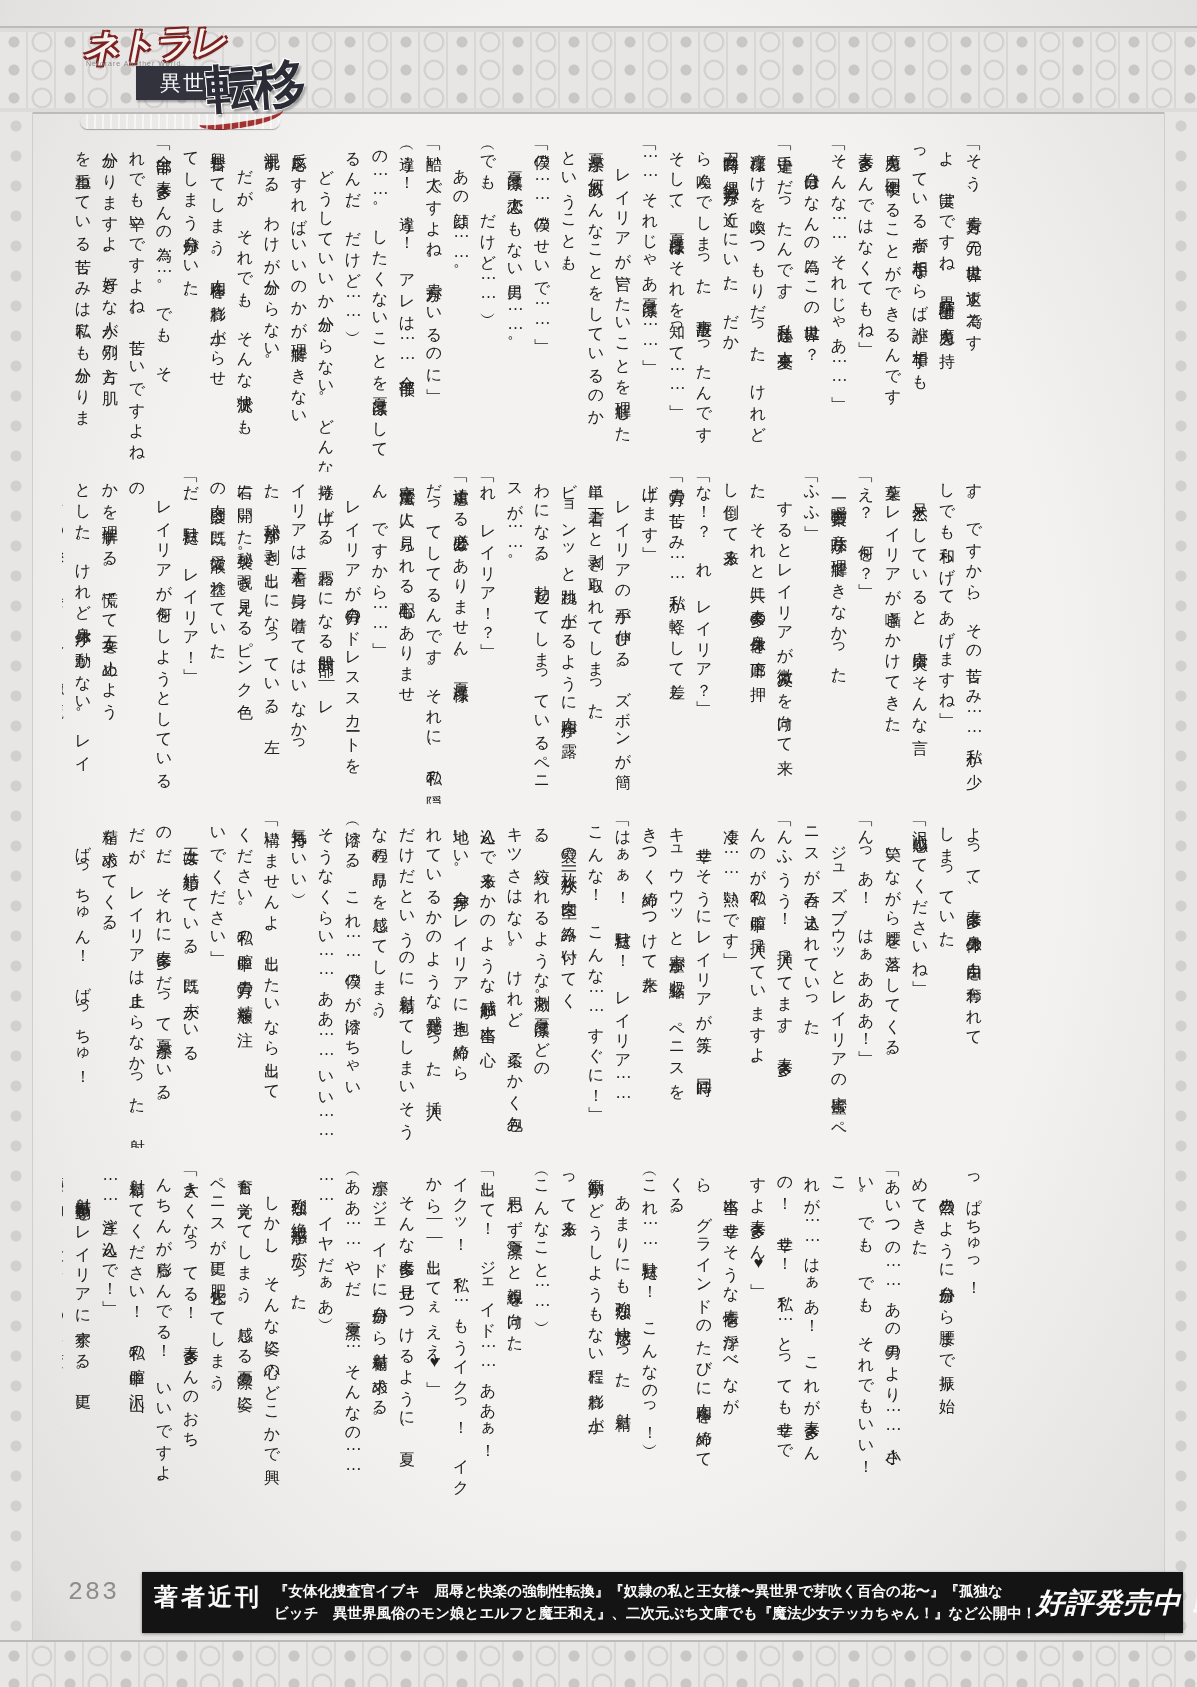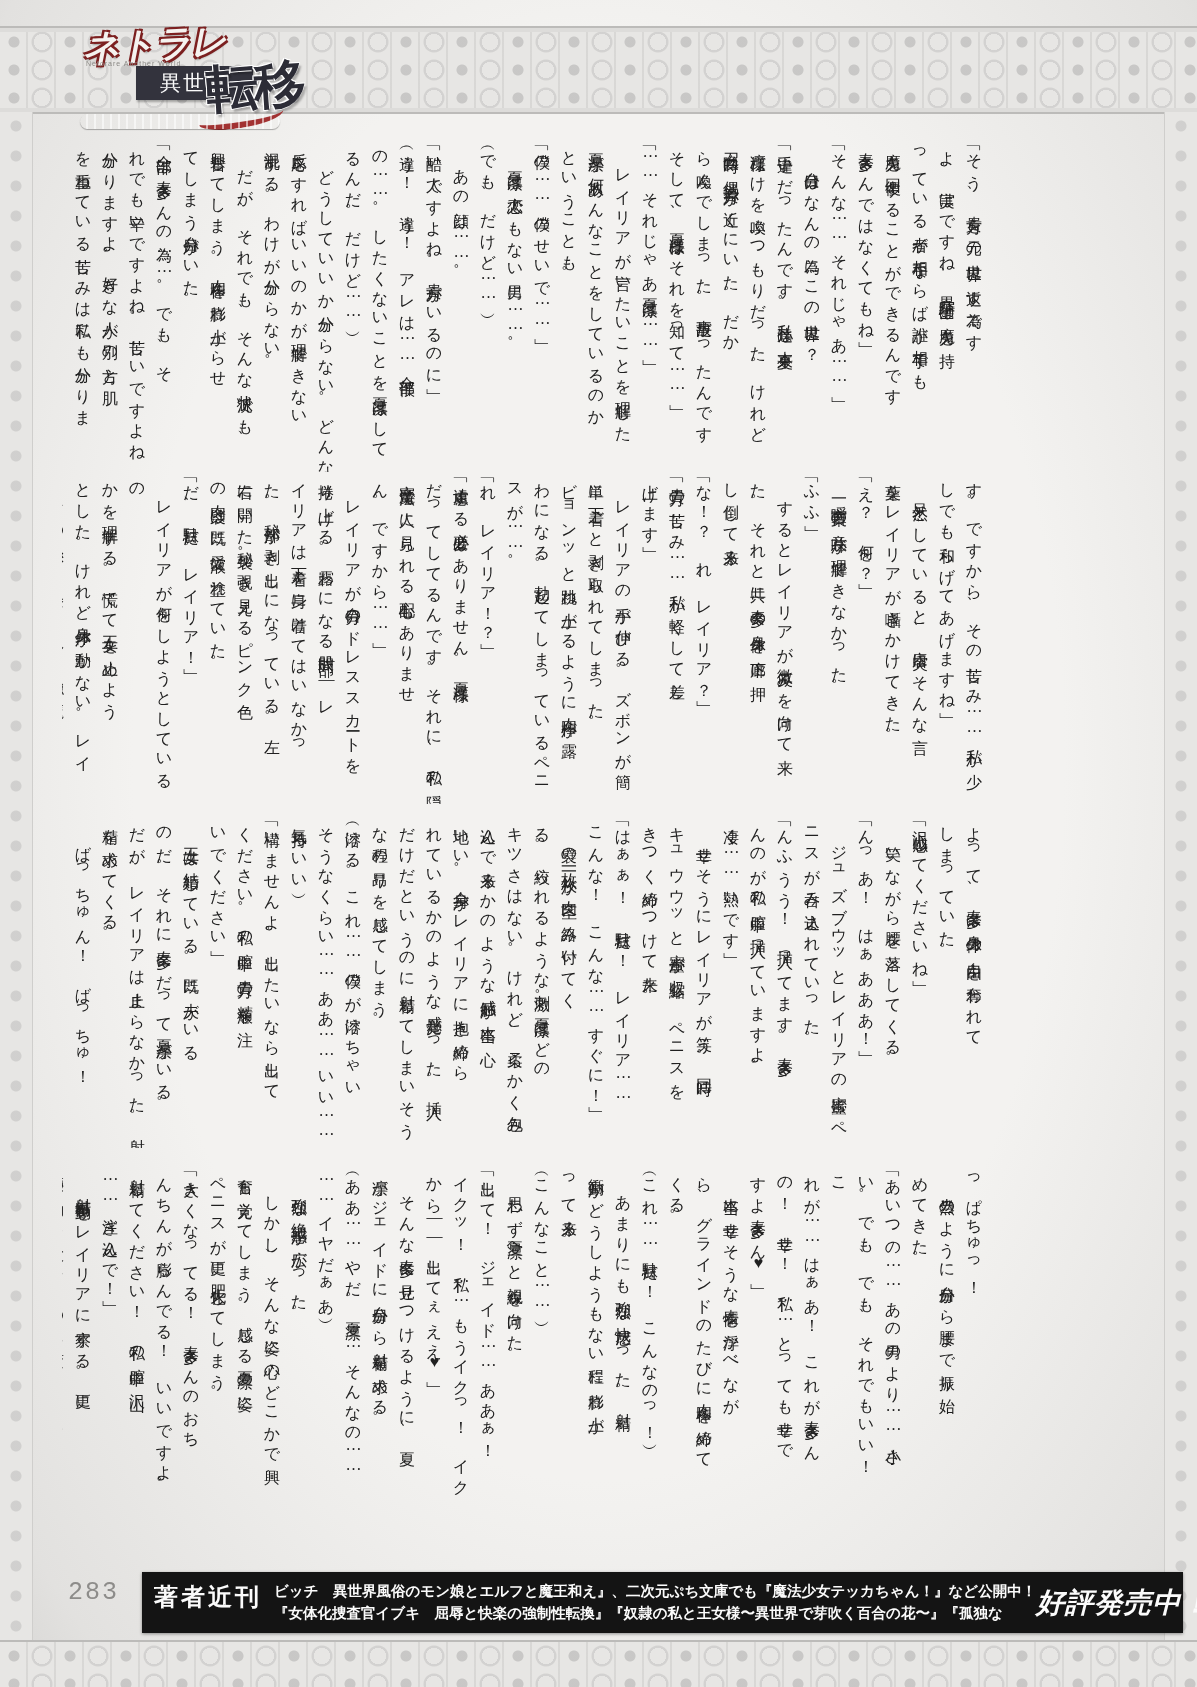--- a/index.html
+++ b/index.html
@@ -238,19 +238,19 @@
 射精してください！　私の膣中に沢山
 ……注ぎ込んで！」
 　射精衝動をレイリアに察する。更に
 腰の動きを大きなものに変えてきた。</div>
 
   <div id="pageno">283</div>
 
   <div id="footer">
     <span class="f-label">著者近刊</span>
     <span class="f-titles">
+      <span>『女体化捜査官イブキ　屈辱と快楽の強制性転換』『奴隷の私と王女様〜異世界で芽吹く百合の花〜』『孤独な</span>
       <span>ビッチ　異世界風俗のモン娘とエルフと魔王和え』、二次元ぷち文庫でも『魔法少女テッカちゃん！』など公開中！</span>
-      <span>『女体化捜査官イブキ　屈辱と快楽の強制性転換』『奴隷の私と王女様〜異世界で芽吹く百合の花〜』『孤独な</span>
     </span>
     <span class="f-promo">好評発売中！</span>
   </div>
 
 </div>
 
 </body></html>

